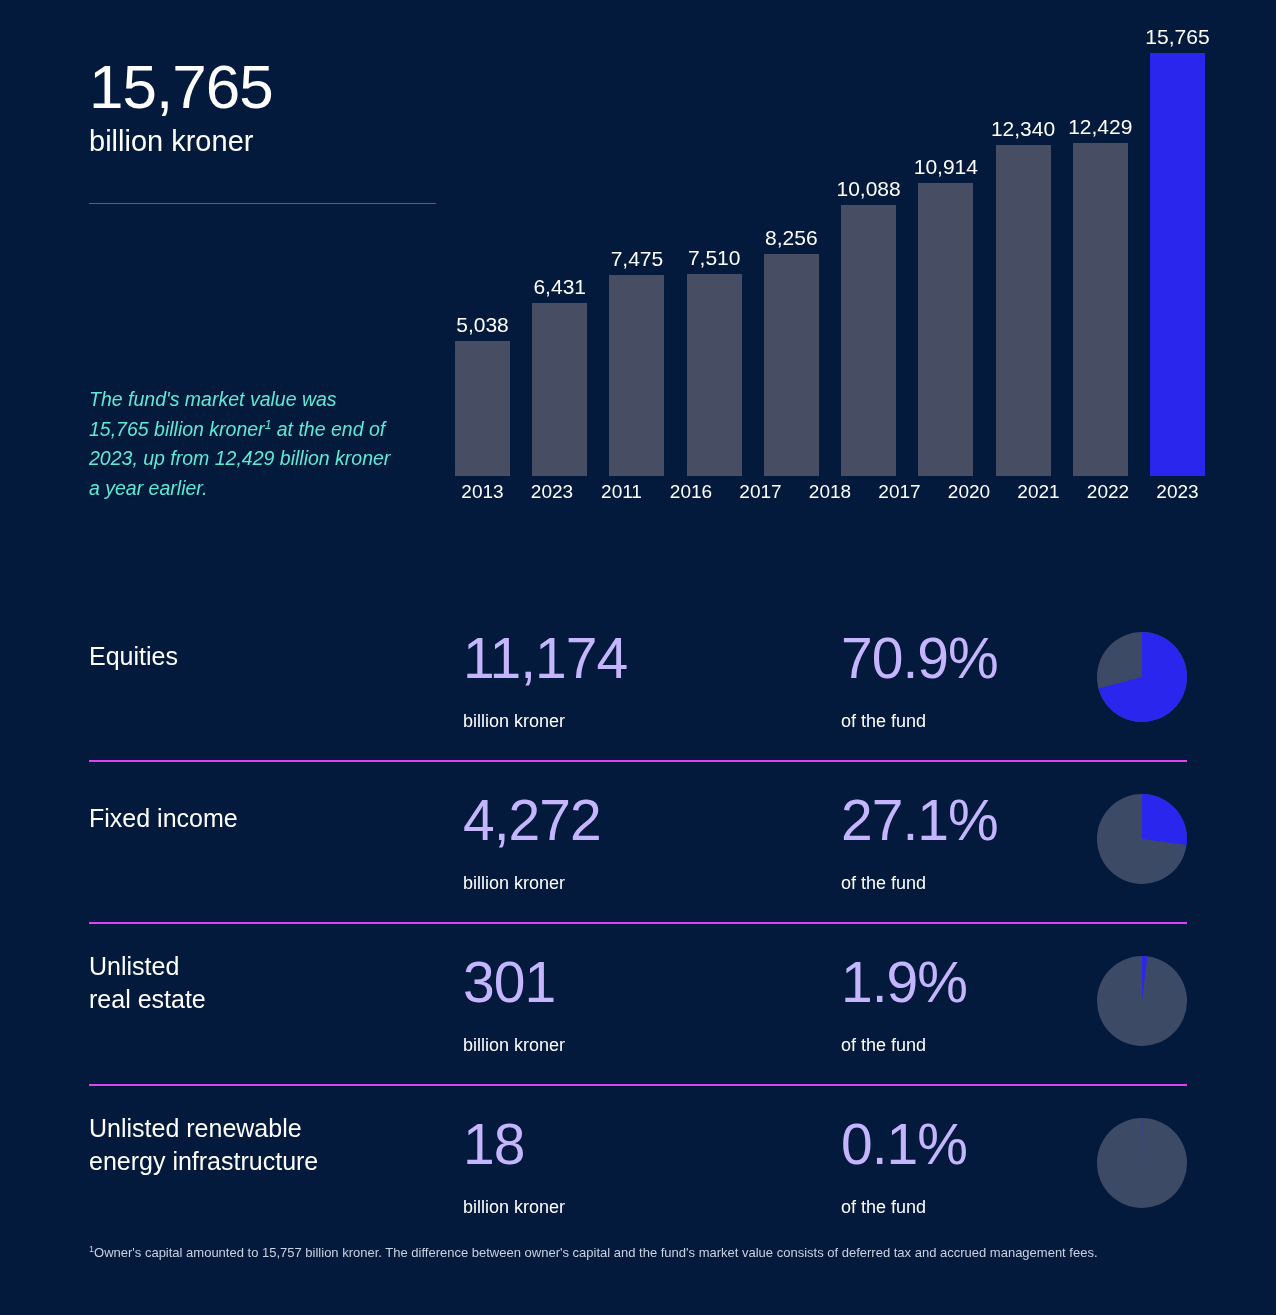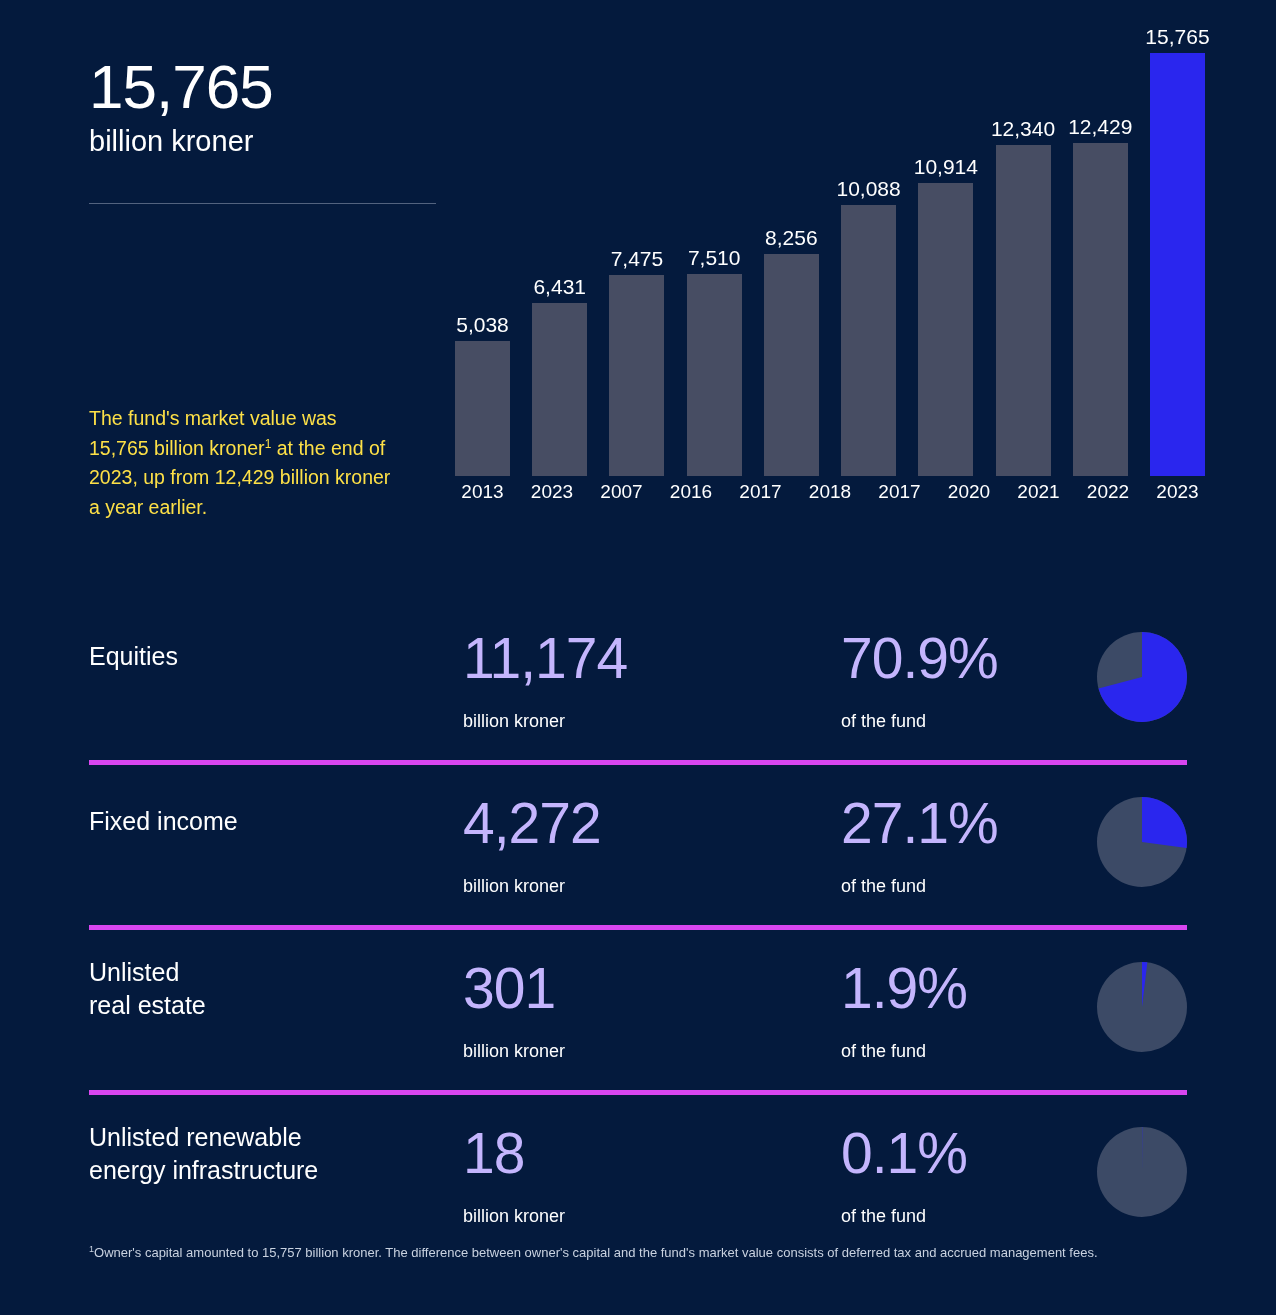--- a/index.html
+++ b/index.html
@@ -50,25 +50,26 @@
     left: 89px;
     top: 203px;
     width: 347px;
     height: 1px;
     background: #53637F;
   }
 
   .intro-paragraph {
     position: absolute;
     left: 89px;
-    top: 404px;
+    top: 385px;
     width: 310px;
     font-size: 19.5px;
     line-height: 1.52;
-    color: #fde047;
+    color: #5eead4;
+    font-style: italic;
   }
   .intro-paragraph sup {
     font-size: 12px;
     vertical-align: super;
     line-height: 0;
   }
 
   
   .bar-chart {
     position: absolute;
@@ -131,21 +132,21 @@
     position: absolute;
     left: 0;
     top: 600px;
     width: 1276px;
   }
   .asset-row {
     position: relative;
     height: 160px;
     margin: 0 89px;
     width: 1098px;
-    border-bottom: 5px solid #d946ef;
+    border-bottom: 2px solid #d946ef;
   }
   .asset-row:last-child {
     border-bottom: none;
   }
   .asset-name {
     position: absolute;
     left: 0;
     top: 40px;
     font-size: 25px;
     line-height: 1.33;
@@ -260,21 +261,21 @@
           <div class="bar-rect" style="height: 333px; background: rgb(71, 77, 99);"></div>
         </div>
         <div class="bar-col">
           <div class="bar-label">15,765</div>
           <div class="bar-rect accent" style="height: 423px; background: rgb(42, 38, 238);"></div>
         </div>
       </div>
     <div class="axis-years" id="axis-years">
         <div class="axis-year">2013</div>
         <div class="axis-year">2023</div>
-        <div class="axis-year">2007</div>
+        <div class="axis-year">2011</div>
         <div class="axis-year">2016</div>
         <div class="axis-year">2017</div>
         <div class="axis-year">2018</div>
         <div class="axis-year">2017</div>
         <div class="axis-year">2020</div>
         <div class="axis-year">2021</div>
         <div class="axis-year">2022</div>
         <div class="axis-year">2023</div>
       </div>
   </div>

